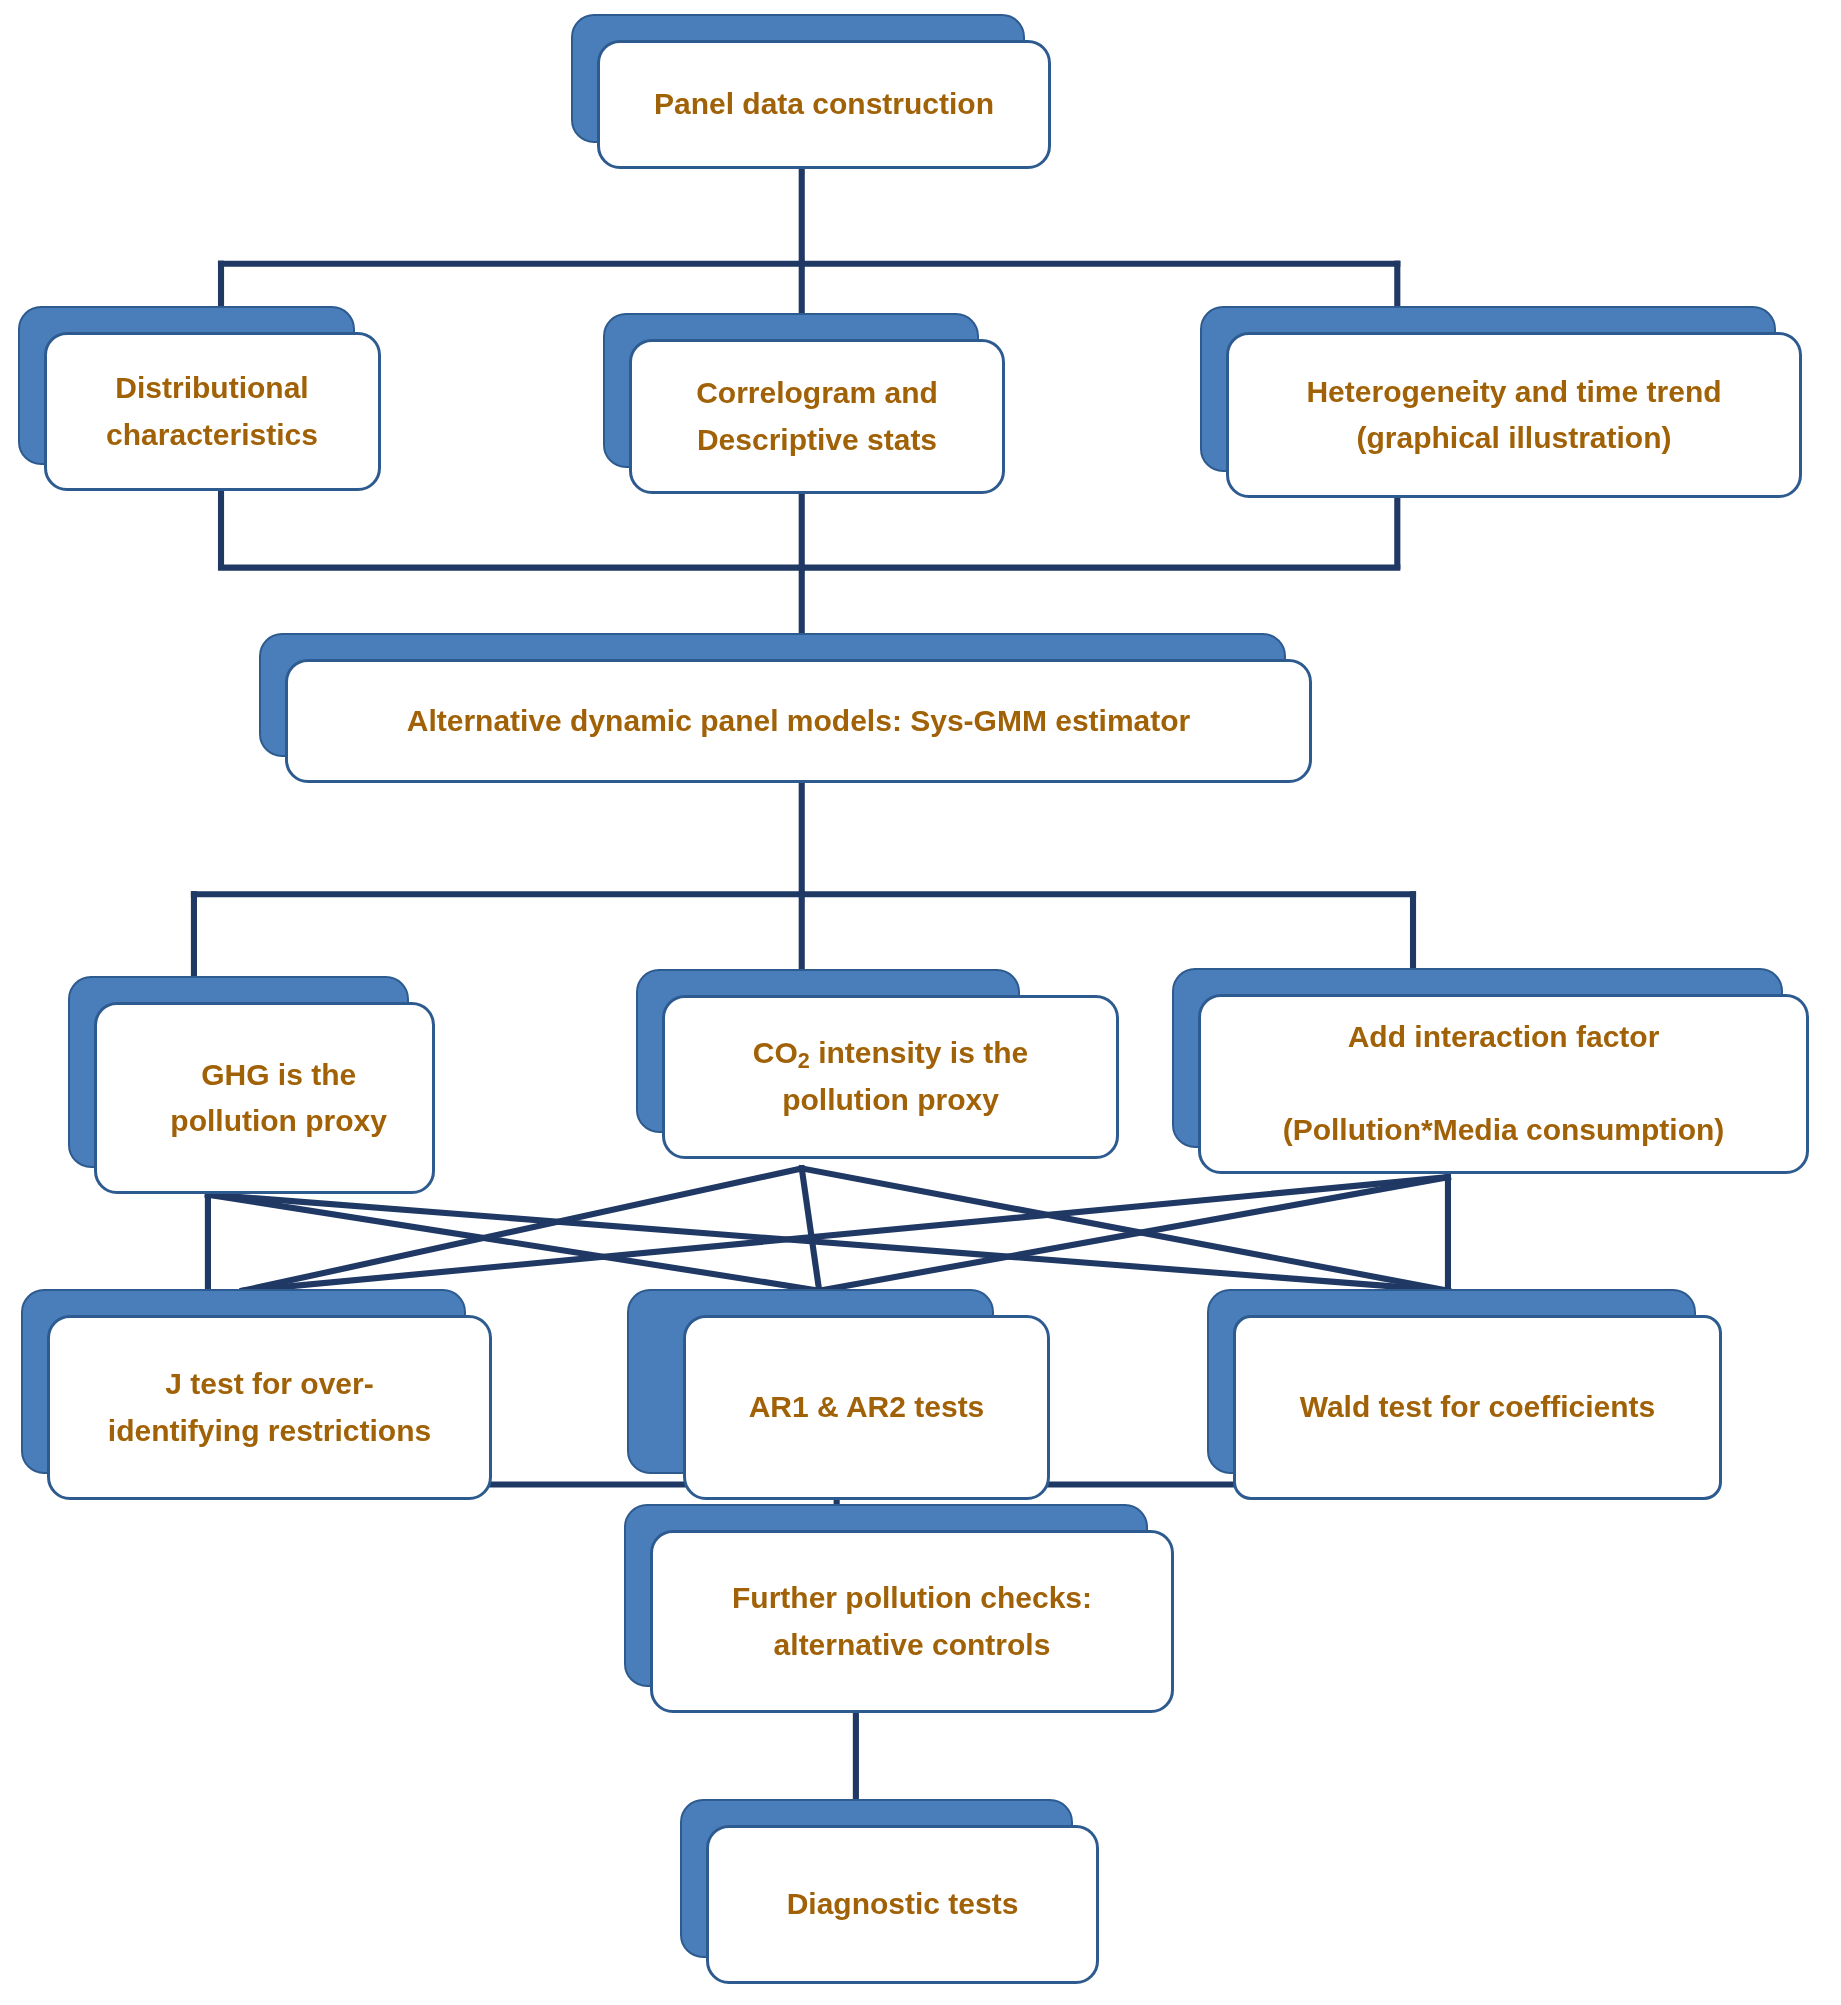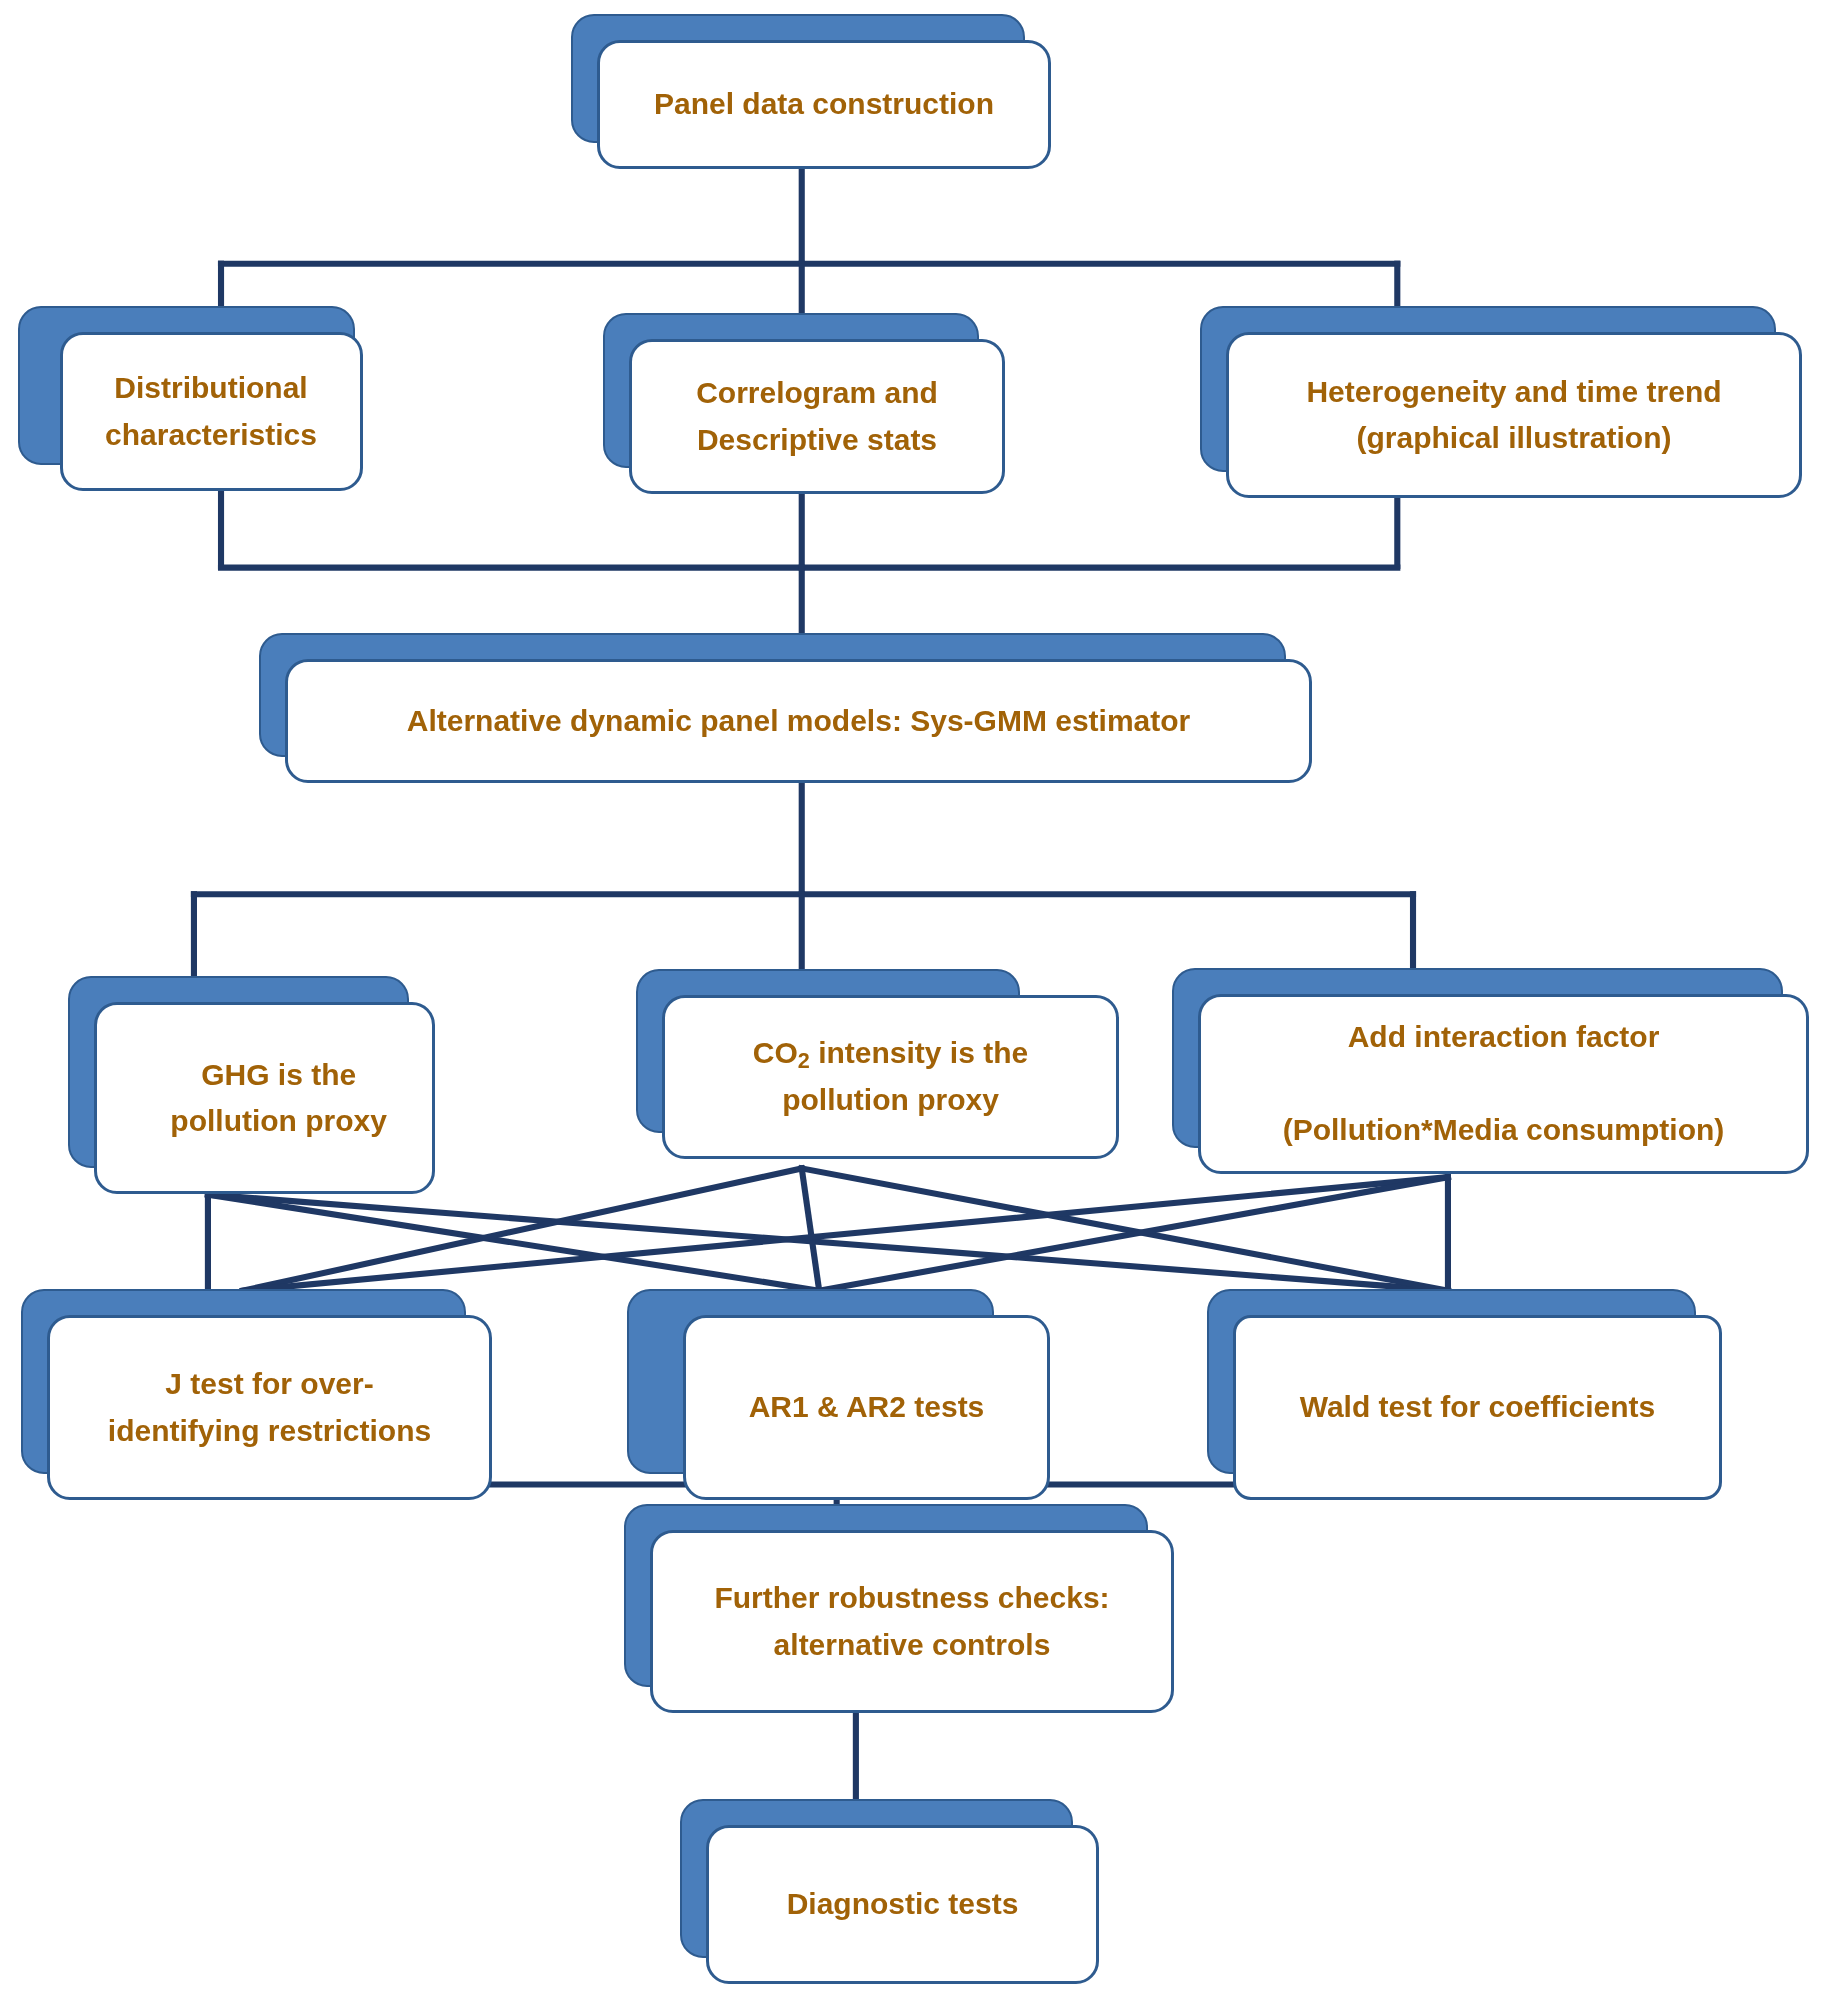--- a/index.html
+++ b/index.html
@@ -121,21 +121,21 @@
 
   <div class="node" style="left: 571px; top: 14px; width: 454px; height: 129px;">
     <div class="shadow"></div>
     <div class="face" style="width: 454px; height: 129px;">
       <div class="label">Panel data construction</div>
     </div>
   </div>
 
   <div class="node" style="left: 17.5px; top: 306px; width: 337px; height: 159px;">
     <div class="shadow"></div>
-    <div class="face" style="width: 303px; height: 159px; margin-left: 16px;">
+    <div class="face" style="width: 337px; height: 159px;">
       <div class="label">Distributional
 characteristics</div>
     </div>
   </div>
 
   <div class="node" style="left: 603px; top: 313px; width: 376px; height: 155px;">
     <div class="shadow"></div>
     <div class="face" style="width: 376px; height: 155px;">
       <div class="label">Correlogram and
 Descriptive stats</div>
@@ -199,21 +199,21 @@
   <div class="node" style="left: 1207px; top: 1289px; width: 489px; height: 185px;">
     <div class="shadow"></div>
     <div class="face" style="width: 489px; height: 185px; border-radius: 18px;">
       <div class="label">Wald test for coefficients</div>
     </div>
   </div>
 
   <div class="node" style="left: 624px; top: 1504px; width: 524px; height: 183px;">
     <div class="shadow"></div>
     <div class="face" style="width: 524px; height: 183px;">
-      <div class="label">Further robustness checks:
+      <div class="label">Further pollution checks:
 alternative controls</div>
     </div>
   </div>
 
   <div class="node" style="left: 680px; top: 1799px; width: 393px; height: 159px;">
     <div class="shadow"></div>
     <div class="face" style="width: 393px; height: 159px;">
       <div class="label">Diagnostic tests</div>
     </div>
   </div>

